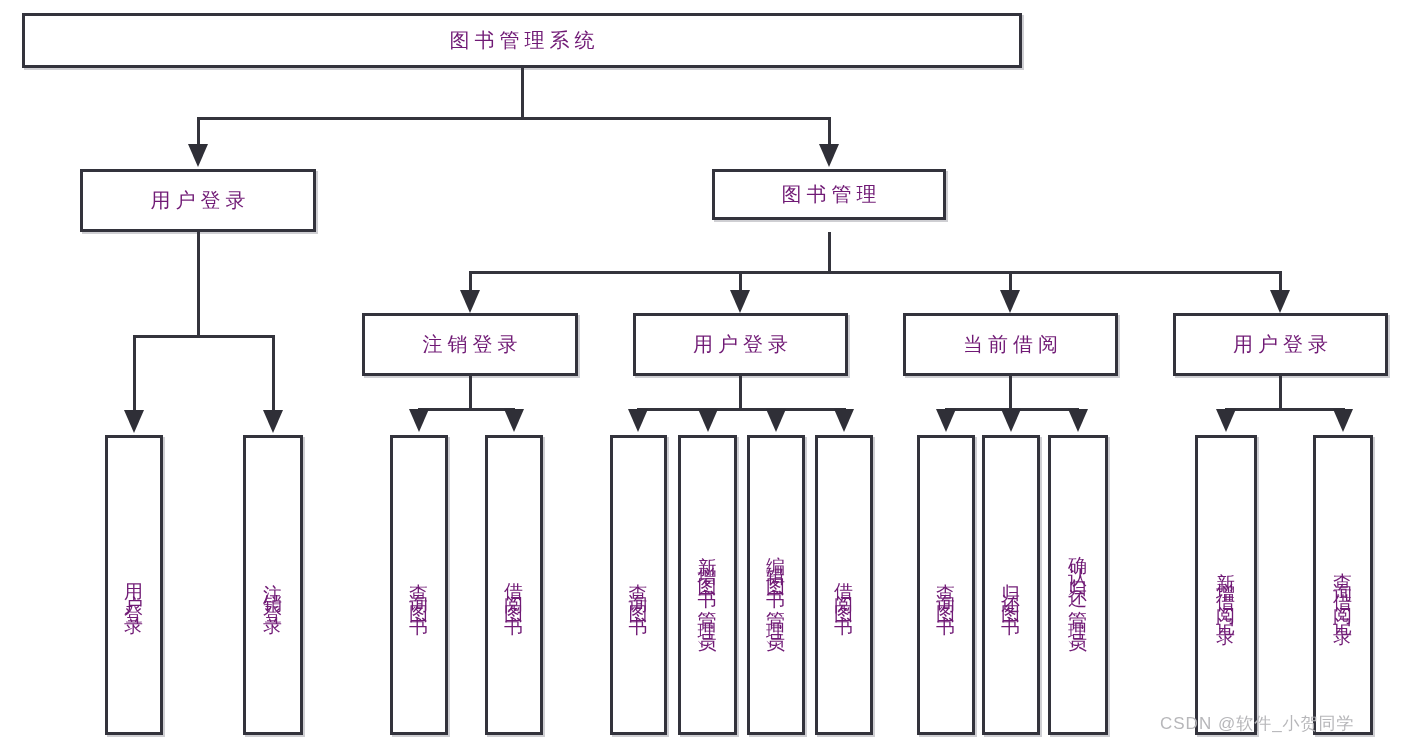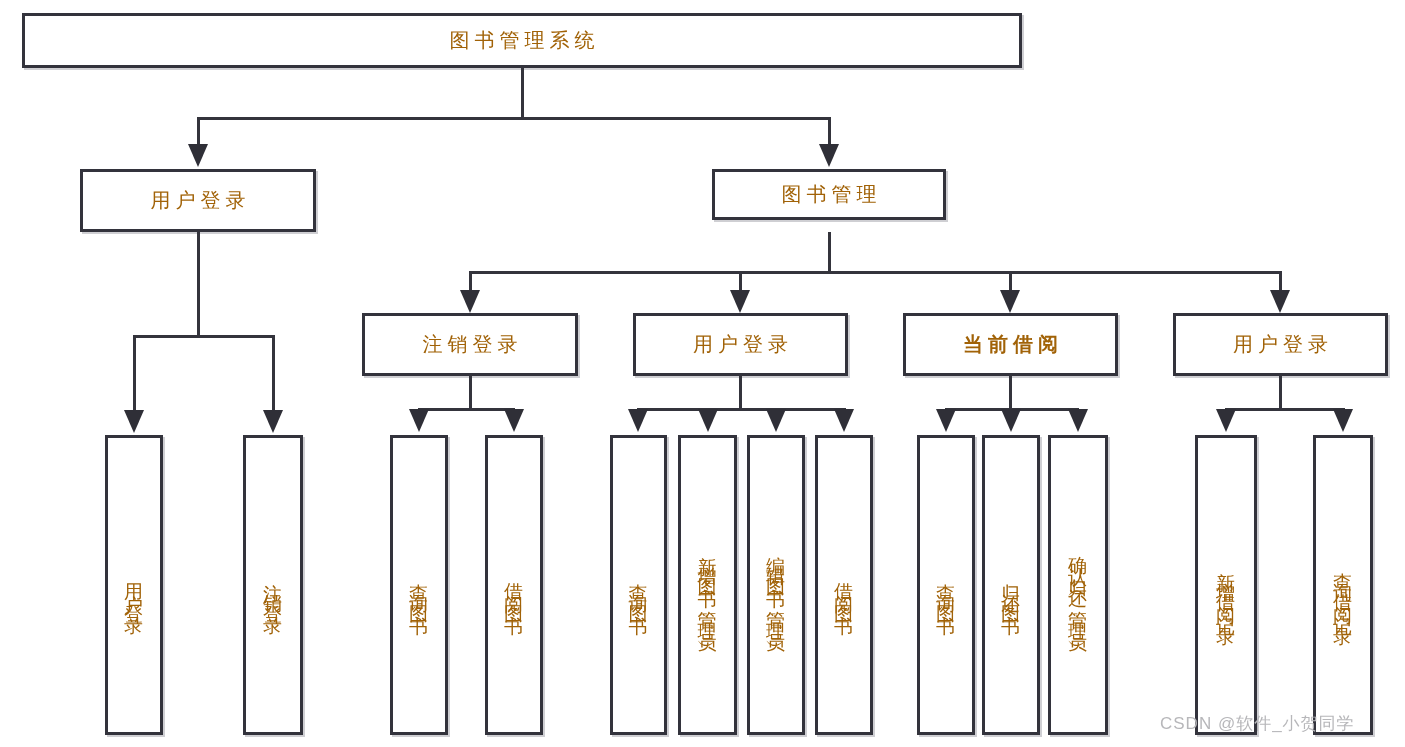--- a/index.html
+++ b/index.html
@@ -18,21 +18,21 @@
   }
   
   .node {
     position: absolute;
     background: #ffffff;
     border: 3px solid #33333c;
     box-shadow: 2px 2px 0 rgba(130,130,140,0.38);
     display: flex;
     align-items: center;
     justify-content: center;
-    color: #a16207;
+    color: #701a75;
     font-size: 20px;
     letter-spacing: 5px;
     text-indent: 5px;
     white-space: nowrap;
   }
   .leaf {
     writing-mode: vertical-rl;
     text-orientation: mixed;
     font-size: 19px;
     letter-spacing: 11px;
@@ -74,21 +74,21 @@
   <div class="node" style="left:22px; top:13px; width:1000px; height:55px;">图书管理系统</div>
 
   <div class="node" style="left:80px; top:169px; width:236px; height:63px;">用户登录</div>
 
   <div class="node" style="left:712px; top:169px; width:234px; height:51px;">图书管理</div>
 
   <div class="node" style="left:362px; top:313px; width:216px; height:63px;">注销登录</div>
 
   <div class="node" style="left:633px; top:313px; width:215px; height:63px;">用户登录</div>
 
-  <div class="node" style="left:903px; top:313px; width:215px; height:63px;font-weight:bold;">当前借阅</div>
+  <div class="node" style="left:903px; top:313px; width:215px; height:63px;">当前借阅</div>
 
   <div class="node" style="left:1173px; top:313px; width:215px; height:63px;">用户登录</div>
 
   <div class="node leaf" style="left:105px; top:435px; width:58px; height:300px;">用户登录</div>
 
   <div class="node leaf" style="left:243px; top:435px; width:60px; height:300px;">注销登录</div>
 
   <div class="node leaf" style="left:390px; top:435px; width:58px; height:300px;">查询图书</div>
 
   <div class="node leaf" style="left:485px; top:435px; width:58px; height:300px;">借阅图书</div>

